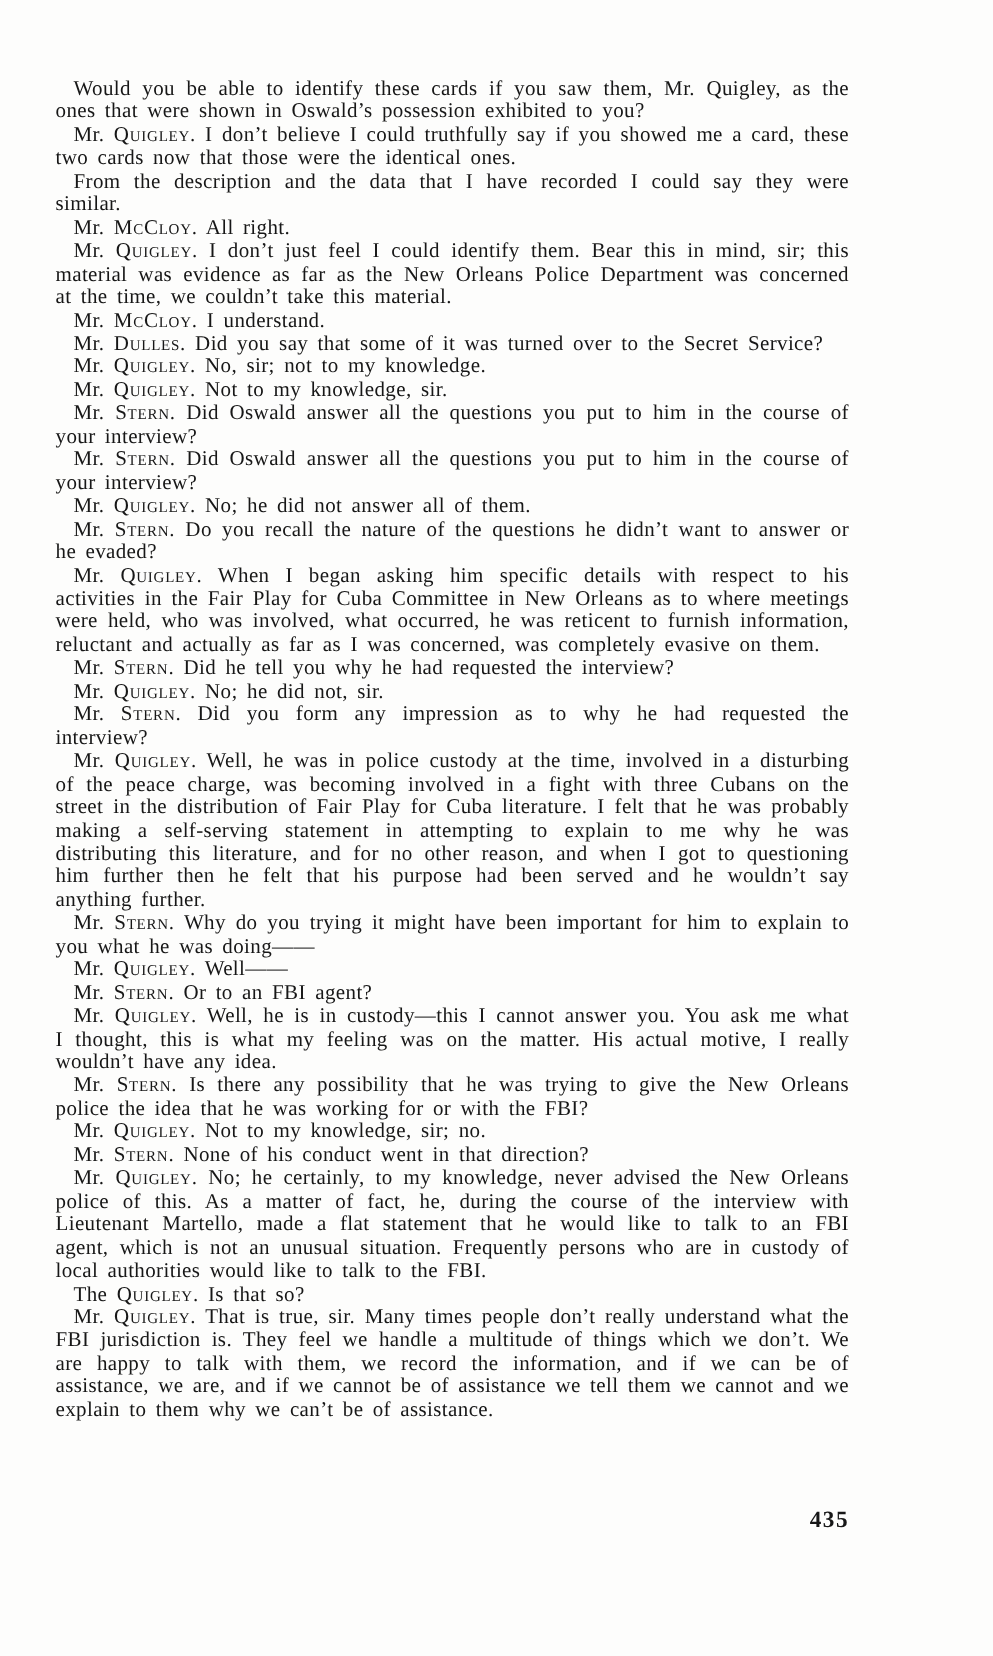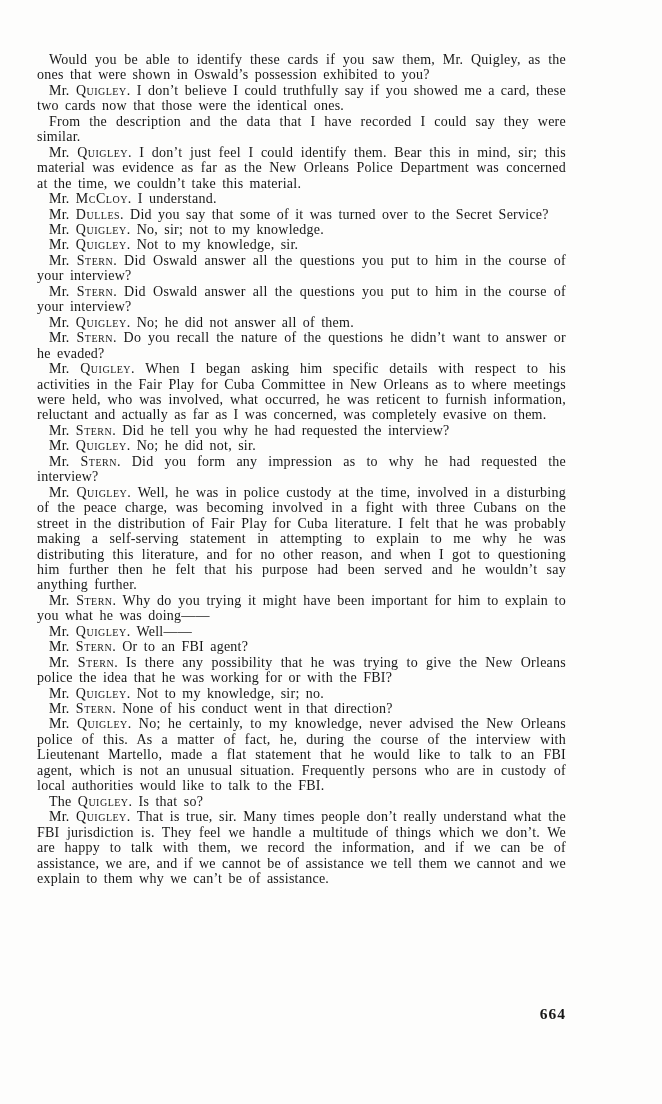--- a/index.html
+++ b/index.html
@@ -53,40 +53,42 @@
 </style>
 </head>
 <body>
 
 <div class="page">
 
   <div class="transcript">
       <p class="para"><span>Would you be able to identify these cards if you saw them, Mr. Quigley, as the ones that were shown in Oswald’s possession exhibited to you?</span></p>
       <p class="para"><span><span class="sp-prefix">Mr.&nbsp;</span><span class="sp-name">Quigley</span><span class="sp-period">. </span></span><span>I don’t believe I could truthfully say if you showed me a card, these two cards now that those were the identical ones.</span></p>
       <p class="para"><span>From the description and the data that I have recorded I could say they were similar.</span></p>
+      <p class="para"><span><span class="sp-prefix">Mr.&nbsp;</span><span class="sp-name">McCloy</span><span class="sp-period">. </span></span><span>All right.</span></p>
       <p class="para"><span><span class="sp-prefix">Mr.&nbsp;</span><span class="sp-name">Quigley</span><span class="sp-period">. </span></span><span>I don’t just feel I could identify them.  Bear this in mind, sir; this material was evidence as far as the New Orleans Police Department was concerned at the time, we couldn’t take this material.</span></p>
       <p class="para"><span><span class="sp-prefix">Mr.&nbsp;</span><span class="sp-name">McCloy</span><span class="sp-period">. </span></span><span>I understand.</span></p>
       <p class="para"><span><span class="sp-prefix">Mr.&nbsp;</span><span class="sp-name">Dulles</span><span class="sp-period">. </span></span><span>Did you say that some of it was turned over to the Secret Service?</span></p>
       <p class="para"><span><span class="sp-prefix">Mr.&nbsp;</span><span class="sp-name">Quigley</span><span class="sp-period">. </span></span><span>No, sir; not to my knowledge.</span></p>
       <p class="para"><span><span class="sp-prefix">Mr.&nbsp;</span><span class="sp-name">Quigley</span><span class="sp-period">. </span></span><span>Not to my knowledge, sir.</span></p>
       <p class="para"><span><span class="sp-prefix">Mr.&nbsp;</span><span class="sp-name">Stern</span><span class="sp-period">. </span></span><span>Did Oswald answer all the questions you put to him in the course of your interview?</span></p>
       <p class="para"><span><span class="sp-prefix">Mr.&nbsp;</span><span class="sp-name">Stern</span><span class="sp-period">. </span></span><span>Did Oswald answer all the questions you put to him in the course of your interview?</span></p>
       <p class="para"><span><span class="sp-prefix">Mr.&nbsp;</span><span class="sp-name">Quigley</span><span class="sp-period">. </span></span><span>No; he did not answer all of them.</span></p>
       <p class="para"><span><span class="sp-prefix">Mr.&nbsp;</span><span class="sp-name">Stern</span><span class="sp-period">. </span></span><span>Do you recall the nature of the questions he didn’t want to answer or he evaded?</span></p>
       <p class="para"><span><span class="sp-prefix">Mr.&nbsp;</span><span class="sp-name">Quigley</span><span class="sp-period">. </span></span><span>When I began asking him specific details with respect to his activities in the Fair Play for Cuba Committee in New Orleans as to where meetings were held, who was involved, what occurred, he was reticent to furnish information, reluctant and actually as far as I was concerned, was completely evasive on them.</span></p>
       <p class="para"><span><span class="sp-prefix">Mr.&nbsp;</span><span class="sp-name">Stern</span><span class="sp-period">. </span></span><span>Did he tell you why he had requested the interview?</span></p>
       <p class="para"><span><span class="sp-prefix">Mr.&nbsp;</span><span class="sp-name">Quigley</span><span class="sp-period">. </span></span><span>No; he did not, sir.</span></p>
       <p class="para"><span><span class="sp-prefix">Mr.&nbsp;</span><span class="sp-name">Stern</span><span class="sp-period">. </span></span><span>Did you form any impression as to why he had requested the interview?</span></p>
       <p class="para"><span><span class="sp-prefix">Mr.&nbsp;</span><span class="sp-name">Quigley</span><span class="sp-period">. </span></span><span>Well, he was in police custody at the time, involved in a disturbing of the peace charge, was becoming involved in a fight with three Cubans on the street in the distribution of Fair Play for Cuba literature.  I felt that he was probably making a self-serving statement in attempting to explain to me why he was distributing this literature, and for no other reason, and when I got to questioning him further then he felt that his purpose had been served and he wouldn’t say anything further.</span></p>
       <p class="para"><span><span class="sp-prefix">Mr.&nbsp;</span><span class="sp-name">Stern</span><span class="sp-period">. </span></span><span>Why do you trying it might have been important for him to explain to you what he was doing——</span></p>
       <p class="para"><span><span class="sp-prefix">Mr.&nbsp;</span><span class="sp-name">Quigley</span><span class="sp-period">. </span></span><span>Well——</span></p>
       <p class="para"><span><span class="sp-prefix">Mr.&nbsp;</span><span class="sp-name">Stern</span><span class="sp-period">. </span></span><span>Or to an FBI agent?</span></p>
+      <p class="para"><span><span class="sp-prefix">Mr.&nbsp;</span><span class="sp-name">Quigley</span><span class="sp-period">. </span></span><span>Well, he is in custody—this I cannot answer you.  You ask me what I thought, this is what my feeling was on the matter.  His actual motive, I really wouldn’t have any idea.</span></p>
       <p class="para"><span><span class="sp-prefix">Mr.&nbsp;</span><span class="sp-name">Stern</span><span class="sp-period">. </span></span><span>Is there any possibility that he was trying to give the New Orleans police the idea that he was working for or with the FBI?</span></p>
       <p class="para"><span><span class="sp-prefix">Mr.&nbsp;</span><span class="sp-name">Quigley</span><span class="sp-period">. </span></span><span>Not to my knowledge, sir; no.</span></p>
       <p class="para"><span><span class="sp-prefix">Mr.&nbsp;</span><span class="sp-name">Stern</span><span class="sp-period">. </span></span><span>None of his conduct went in that direction?</span></p>
       <p class="para"><span><span class="sp-prefix">Mr.&nbsp;</span><span class="sp-name">Quigley</span><span class="sp-period">. </span></span><span>No; he certainly, to my knowledge, never advised the New Orleans police of this.  As a matter of fact, he, during the course of the interview with Lieutenant Martello, made a flat statement that he would like to talk to an FBI agent, which is not an unusual situation.  Frequently persons who are in custody of local authorities would like to talk to the FBI.</span></p>
       <p class="para"><span><span class="sp-prefix">The&nbsp;</span><span class="sp-name">Quigley</span><span class="sp-period">. </span></span><span>Is that so?</span></p>
       <p class="para"><span><span class="sp-prefix">Mr.&nbsp;</span><span class="sp-name">Quigley</span><span class="sp-period">. </span></span><span>That is true, sir.  Many times people don’t really understand what the FBI jurisdiction is.  They feel we handle a multitude of things which we don’t.  We are happy to talk with them, we record the information, and if we can be of assistance, we are, and if we cannot be of assistance we tell them we cannot and we explain to them why we can’t be of assistance.</span></p>
     </div>
 
-  <div class="page-number">664</div>
+  <div class="page-number">435</div>
 
 </div>
 
 </body></html>

